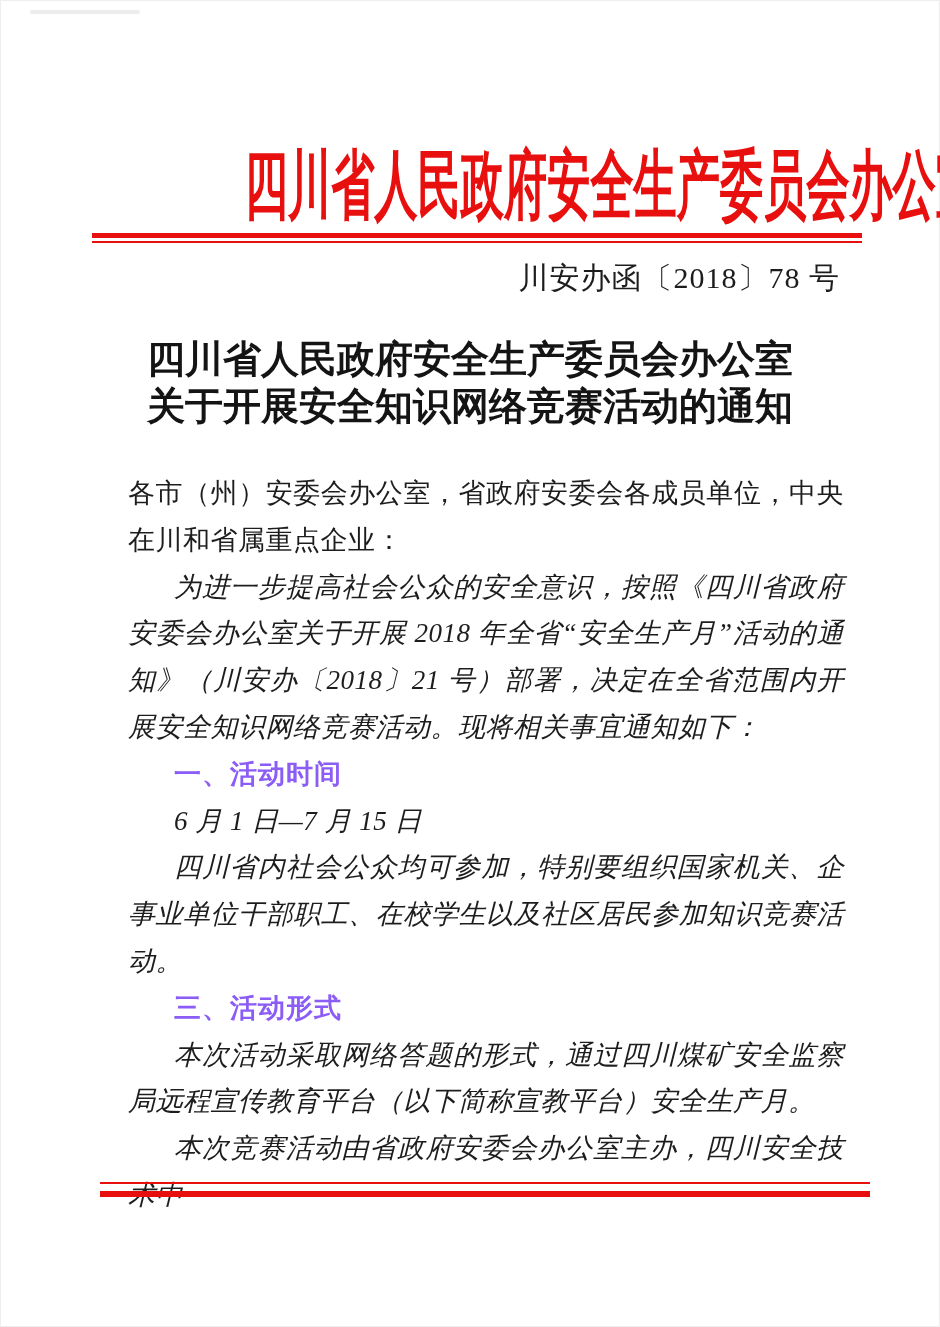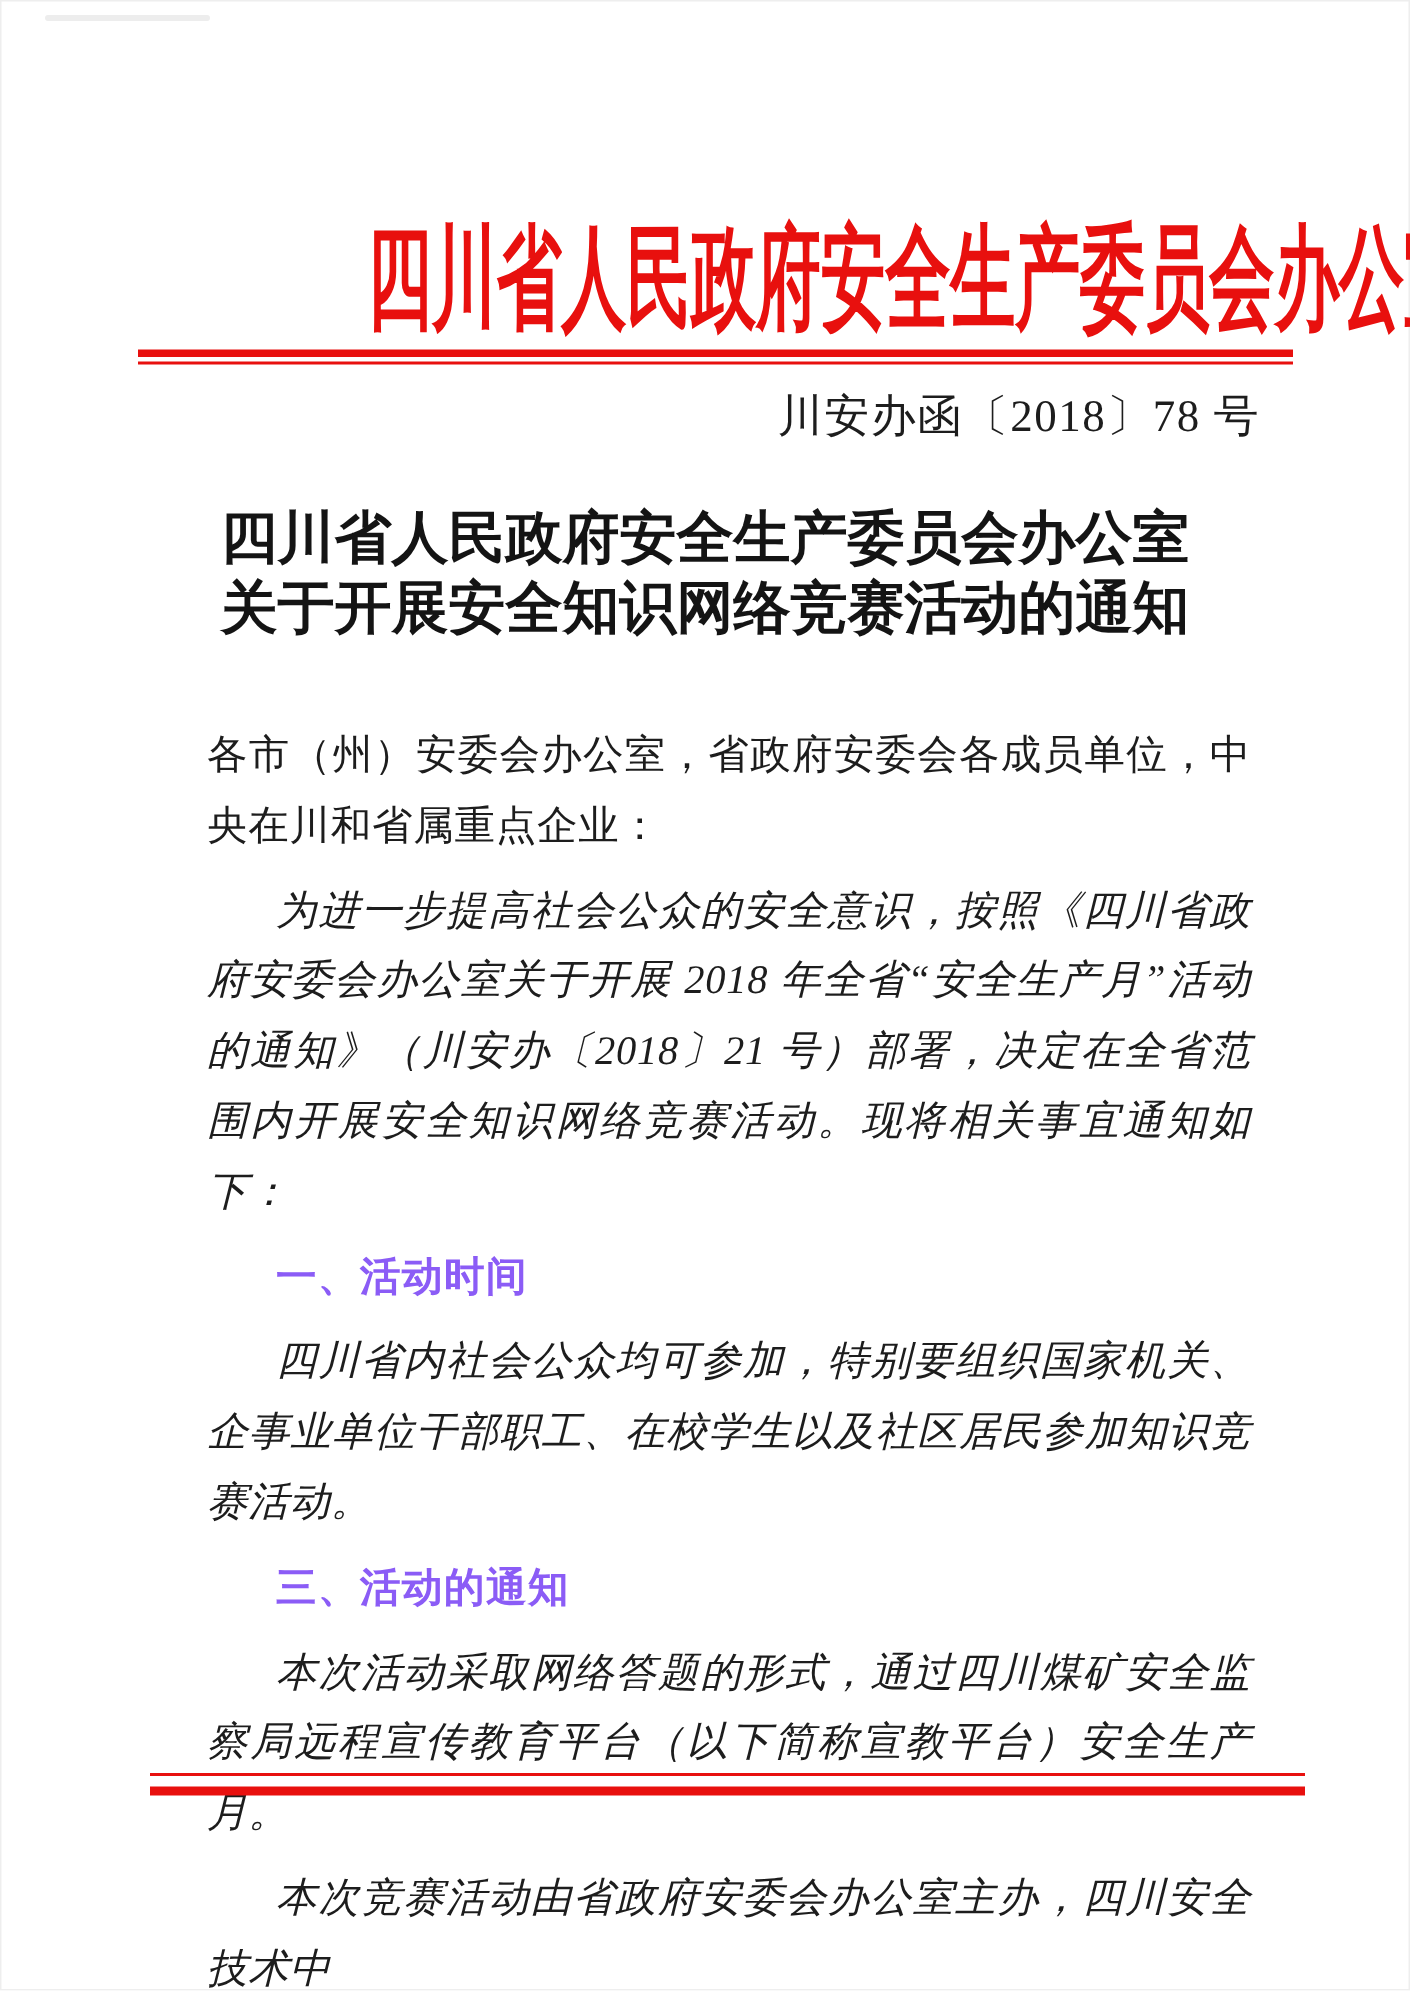--- a/index.html
+++ b/index.html
@@ -80,21 +80,21 @@
   .body-text {
     position: absolute;
     top: 470px;
     left: 128px;
     width: 716px;
     font-size: 27px;
     line-height: 46.8px;
     text-align: justify;
     letter-spacing: 0.5px;
   }
-  .body-text p { margin: 10px; }
+  .body-text p { margin: 0; }
   .p-indent { text-indent: 46px; font-style: italic; }
   .heading {
     text-indent: 46px;
     font-weight: bold;
     font-family: "Liberation Sans", "DejaVu Sans", sans-serif;
     letter-spacing: 1px;
     color: #8b5cf6;
   }
   
   .footer-line {
@@ -125,24 +125,25 @@
   <div class="doc-title">
     <div>四川省人民政府安全生产委员会办公室</div>
     <div>关于开展安全知识网络竞赛活动的通知</div>
   </div>
 
   <div class="body-text">
     <p class="salutation">各市（州）安委会办公室，省政府安委会各成员单位，中央在川和省属重点企业：</p>
     <p class="p-indent">为进一步提高社会公众的安全意识，按照《四川省政府安委会办公室关于开展 2018 年全省“安全生产月”活动的通知》（川安办〔2018〕21 号）部署，决定在全省范围内开展安全知识网络竞赛活动。现将相关事宜通知如下：</p>
 
     <p class="heading">一、活动时间</p>
+    <p class="p-indent">6 月 1 日—7 月 15 日</p>
 
     <p class="p-indent">四川省内社会公众均可参加，特别要组织国家机关、企事业单位干部职工、在校学生以及社区居民参加知识竞赛活动。</p>
 
-    <p class="heading">三、活动的通知</p>
+    <p class="heading">三、活动形式</p>
     <p class="p-indent">本次活动采取网络答题的形式，通过四川煤矿安全监察局远程宣传教育平台（以下简称宣教平台）安全生产月。</p>
     <p class="p-indent">本次竞赛活动由省政府安委会办公室主办，四川安全技术中</p>
   </div>
 
   <div class="footer-line footer-thin"></div>
   <div class="footer-line footer-thick"></div>
 
 </div>
 
 </body></html>

